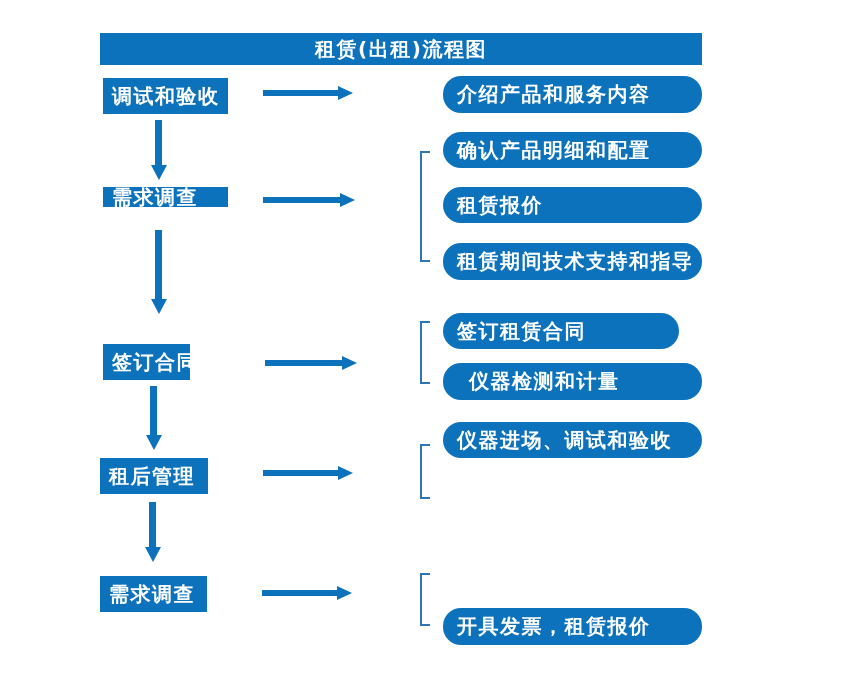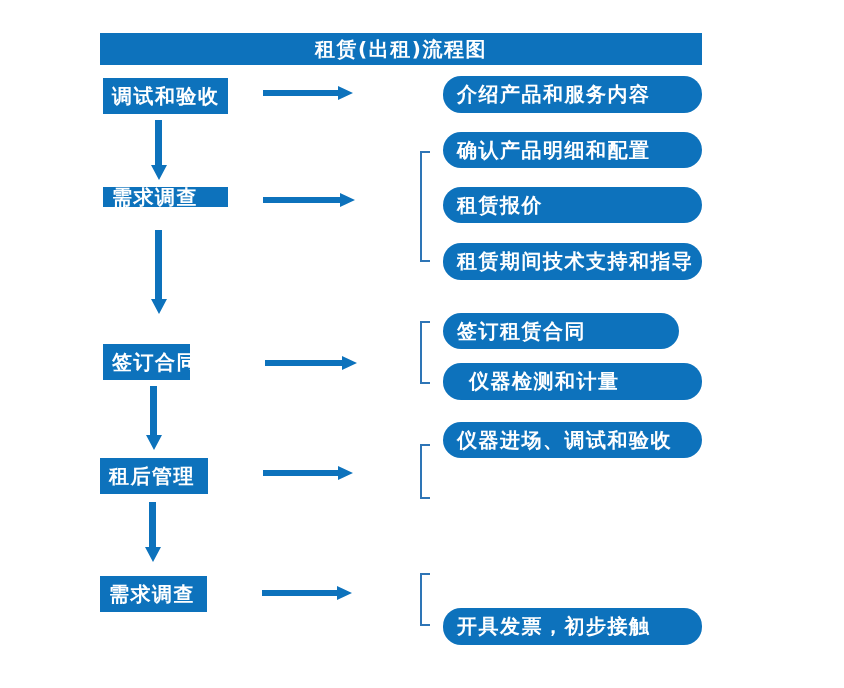--- a/index.html
+++ b/index.html
@@ -76,21 +76,21 @@
 
   <div class="bluebox detail-box" style="left:443px;top:132px;width:259px;height:36px;">确认产品明细和配置</div>
   <div class="bluebox detail-box" style="left:443px;top:187px;width:259px;height:36px;">租赁报价</div>
   <div class="bluebox detail-box" style="left:443px;top:243px;width:259px;height:37px;">租赁期间技术支持和指导</div>
 
   <div class="bluebox detail-box" style="left:443px;top:313px;width:236px;height:36px;">签订租赁合同</div>
   <div class="bluebox detail-box" style="left:443px;top:363px;width:259px;height:37px;padding-left:26px;">仪器检测和计量</div>
 
   <div class="bluebox detail-box" style="left:443px;top:422px;width:259px;height:36px;">仪器进场、调试和验收</div>
 
-  <div class="bluebox detail-box" style="left:443px;top:608px;width:259px;height:37px;">开具发票，初步接触</div>
+  <div class="bluebox detail-box" style="left:443px;top:608px;width:259px;height:37px;">开具发票，租赁报价</div>
 
   <div class="varrow" style="left:151px;top:120px;width:16px;height:60px;">
     <div class="shaft" style="height:46px;"></div>
     <div class="head" style="top:45px;"></div>
   </div>
   <div class="varrow" style="left:151px;top:230px;width:16px;height:84px;">
     <div class="shaft" style="height:70px;"></div>
     <div class="head" style="top:69px;"></div>
   </div>
   <div class="varrow" style="left:146px;top:386px;width:16px;height:64px;">

